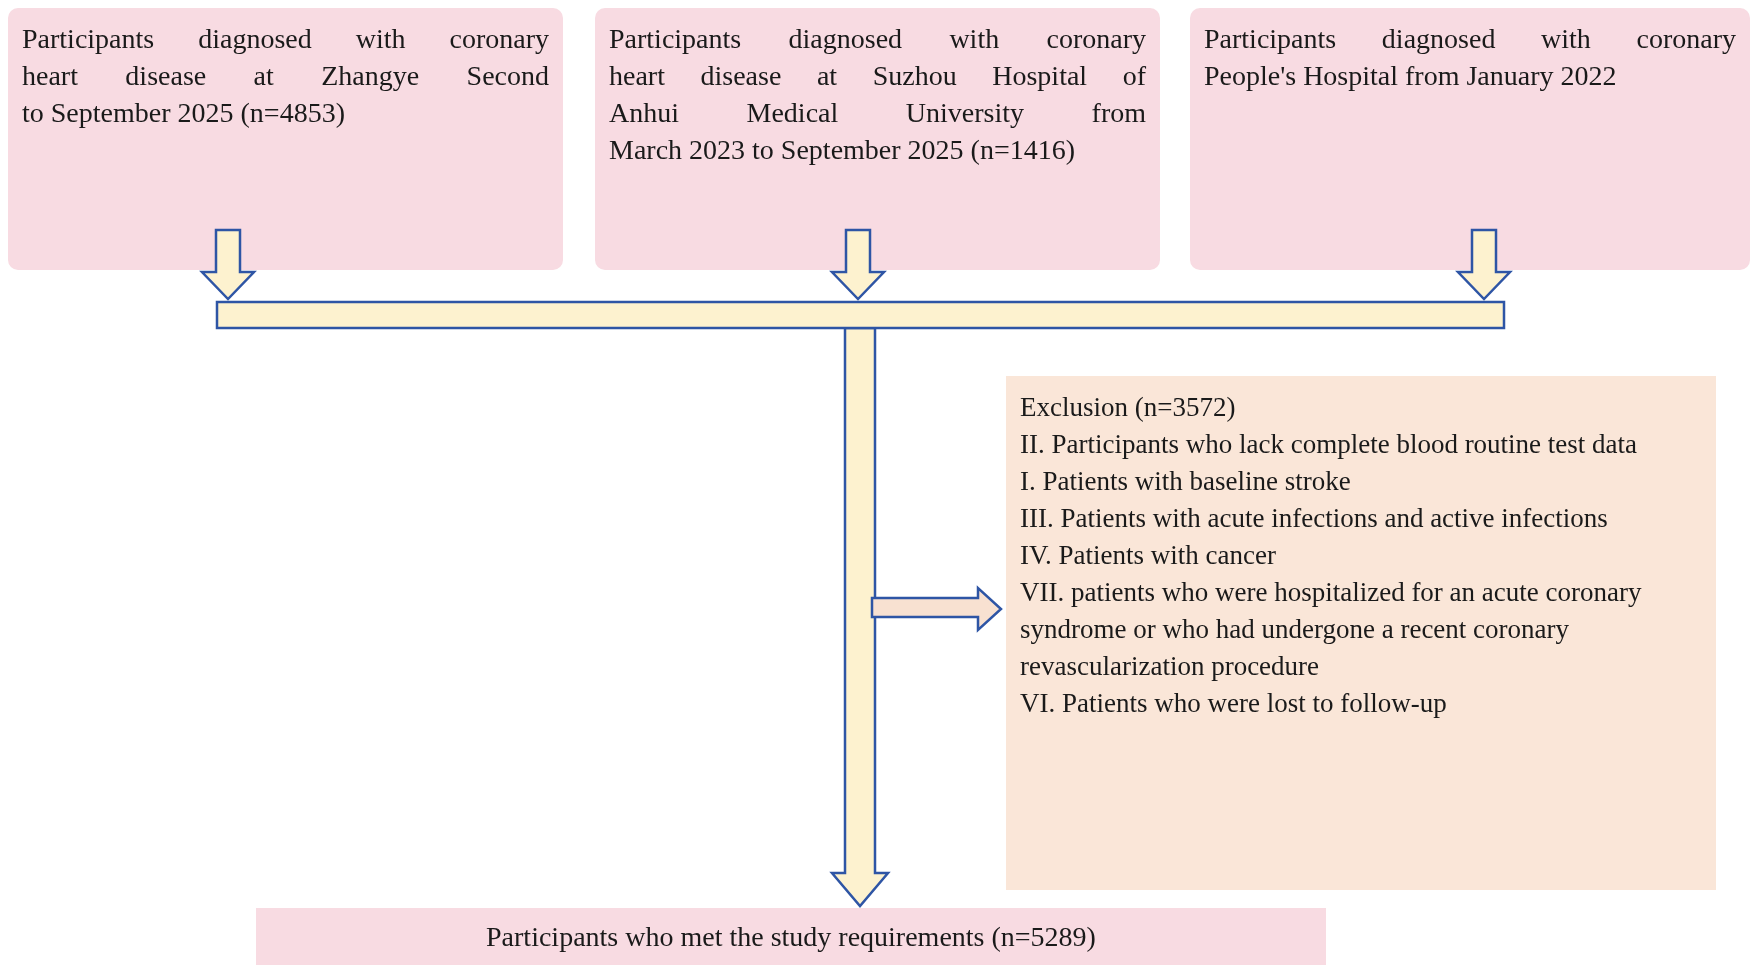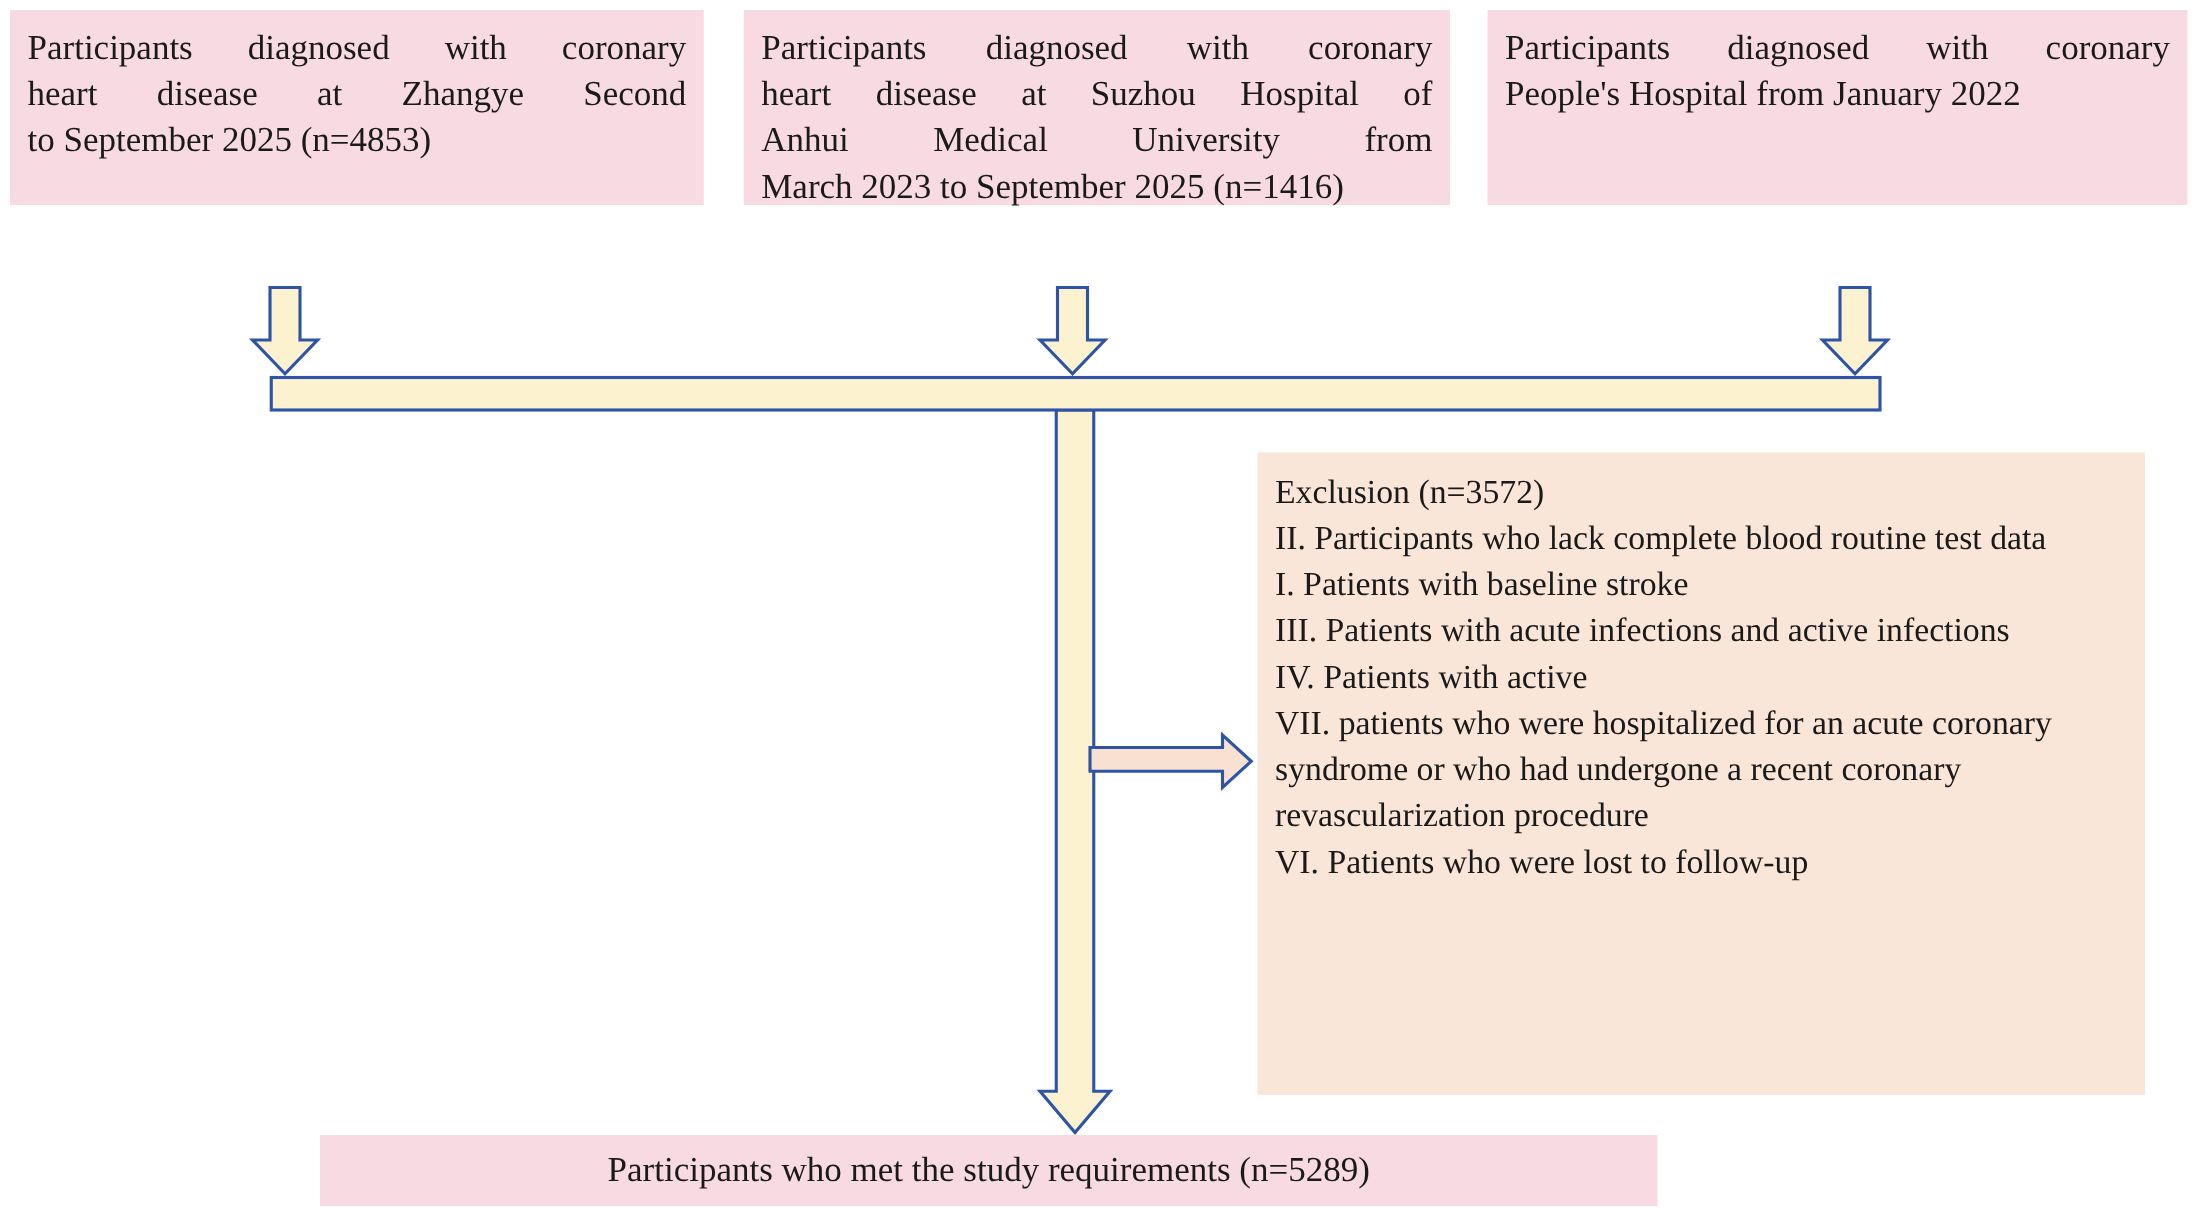--- a/index.html
+++ b/index.html
@@ -6,37 +6,37 @@
   .canvas {
     position:relative;
     width:1755px; height:967px;
     background:#ffffff;
     font-family:"Liberation Serif","DejaVu Serif",serif;
     color:#1a1a1a;
     overflow:hidden;
   }
   .src-box {
     position:absolute;
-    top:8px; height:156px;
+    top:8px; height:262px;
     background:var(--c-box_pink,#f8dbe2);
     padding:12px 14px 0 14px;
     box-sizing:border-box;
-    font-size:28px; line-height:37px;
+    font-size:28px; line-height:37px;border-radius:10px;
   }
   .src-box .src-line { text-align:justify; text-align-last:justify; text-justify:inter-character; }
   .src-box .src-line:last-child { text-align-last:left; }
   #src-box-1 { left:8px;    width:555px; }
   #src-box-2 { left:595px;  width:565px; }
   #src-box-3 { left:1190px; width:560px; }
 
   .flow-svg { position:absolute; left:0; top:0; pointer-events:none; }
 
   .exclusion-box {
     position:absolute;
-    left:1006px; top:362px; width:710px; height:514px;
+    left:1006px; top:376px; width:710px; height:514px;
     background:var(--c-box_peach,#fae6d8);
     box-sizing:border-box;
     padding:13px 4px 8px 14px;
     font-size:27px; line-height:37px;
   }
   .result-box {
     position:absolute;
     left:246px; top:908px; width:1070px; height:57px;
     background:var(--c-box_pink,#f8dbe2);
     display:flex; align-items:center; justify-content:center;
@@ -80,21 +80,21 @@
 
       <path fill="var(--c-branch_arrow_fill,#f8e1d1)" d="M872,598 H978 V588 L1001,609 L978,630 V617 H872 Z"></path>
     </g>
   </svg>
 
   <div class="exclusion-box">
     <div class="exc-item">Exclusion (n=3572)</div>
     <div class="exc-item">II. Participants who lack complete blood routine test data</div>
     <div class="exc-item">I. Patients with baseline stroke</div>
     <div class="exc-item">III. Patients with acute infections and active infections</div>
-    <div class="exc-item">IV. Patients with active</div>
+    <div class="exc-item">IV. Patients with cancer</div>
     <div class="exc-item">VII. patients who were hospitalized for an acute coronary syndrome or who had undergone a recent coronary revascularization procedure</div>
     <div class="exc-item">VI. Patients who were lost to follow-up</div>
   </div>
 
   <div class="result-box">
     <span>Participants who met the study requirements (n=5289)</span>
   </div>
 
 </div>
 

